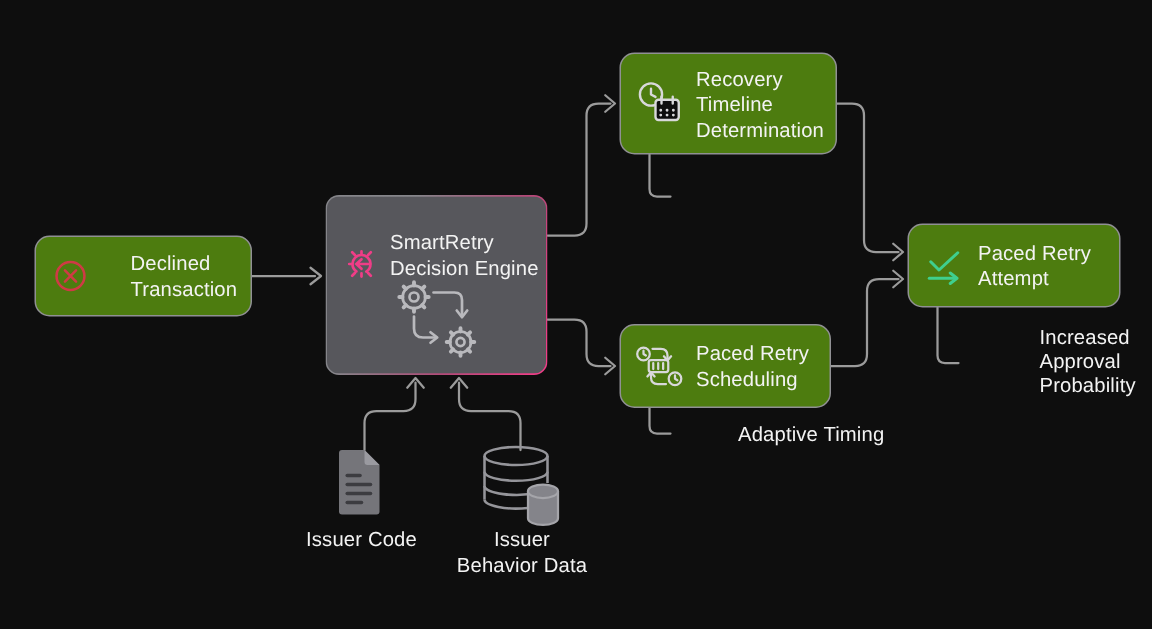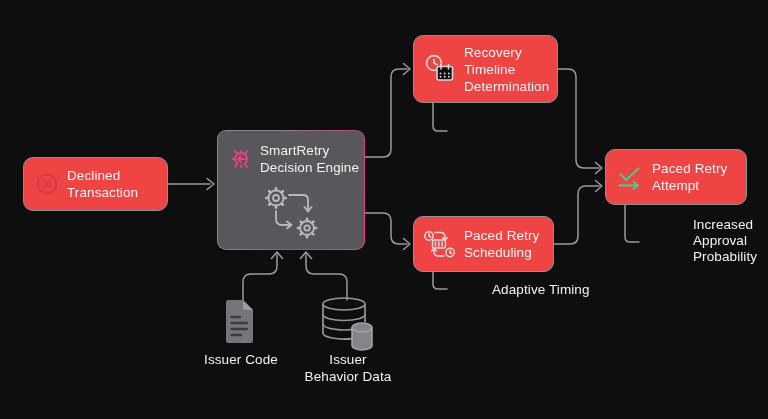--- a/index.html
+++ b/index.html
@@ -6,39 +6,39 @@
   .canvas {
     position:relative; width:768px; height:419px; overflow:hidden;
     background:#0e0e0e;
     font-family:"Liberation Sans", sans-serif;
   }
   .wires { position:absolute; left:0; top:0; z-index:0; }
   .node {
     position:absolute; box-sizing:border-box; z-index:1;
     display:flex; align-items:center;
     border:1.4px solid #909094; border-radius:10px;
-    background:#ef4444;
+    background:#4d7c0f;
   }
   .lbl {
     font-size:13.5px; line-height:17px; font-weight:400;
     color:#f3f3f3; white-space:pre-line; letter-spacing:0.1px;
   }
   .note { position:absolute; z-index:1; }
-  #n-declined   { left:23px;  top:157px; width:145px; height:54px; padding-left:11px; gap:8px; }
+  #n-declined   { left:23px;  top:157px; width:145px; height:54px; padding-left:11px; gap:28px; }
   #n-recovery   { left:413px; top:35px;  width:145px; height:68px; padding-left:10px; gap:8px; }
   #n-scheduling { left:413px; top:216px; width:141px; height:56px; padding-left:9px;  gap:8px; }
   #n-attempt    { left:605px; top:149px; width:142px; height:56px; padding-left:11px; gap:9px; }
   #n-engine {
     left:217px; top:130px; width:148px; height:120px;
     display:block; border:1.6px solid transparent; border-radius:9px;
     background:
       linear-gradient(#57575c,#57575c) padding-box,
       linear-gradient(115deg,#85858a 30%,#b24a78 65%,#ef3d87 95%) border-box;
   }
-  .engine-head { position:absolute; left:12px; top:11px; display:flex; gap:8px; align-items:center; }
+  .engine-head { position:absolute; left:12px; top:22px; display:flex; gap:8px; align-items:flex-end; }
   .engine-gears { position:absolute; left:41px; top:52px; }
   #note-recovery   { left:452px; top:108px; }
   #note-scheduling { left:452px; top:281px;margin-left:40px; }
   #note-attempt    { left:645px; top:217px;margin-left:48px; }
   #note-attempt .lbl { line-height:16px; }
   .input-icon { position:absolute; z-index:1; }
   #icon-declinecode { left:220px; top:298px; }
   #icon-issuer      { left:321px; top:295px; }
   #lbl-declinecode { left:186px; top:351px; width:110px; text-align:center; }
   #lbl-issuer      { left:292px; top:351px; width:112px; text-align:center; }

